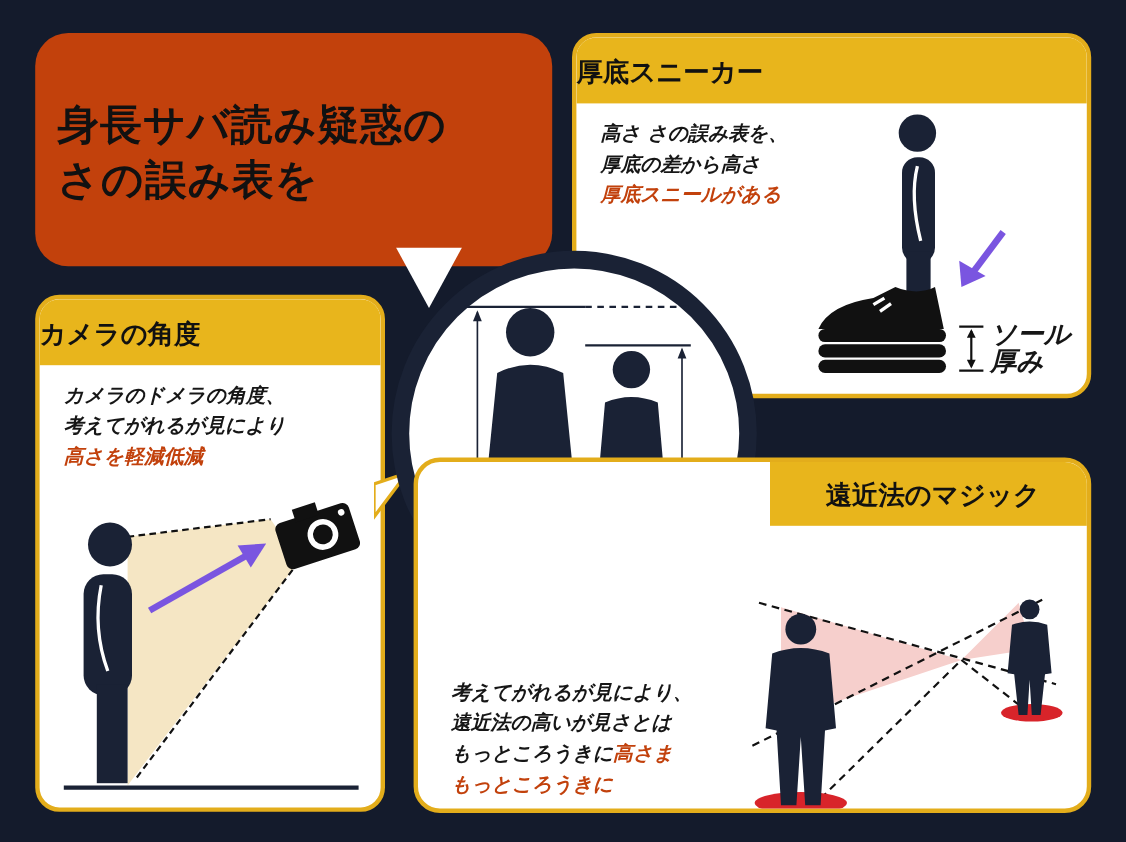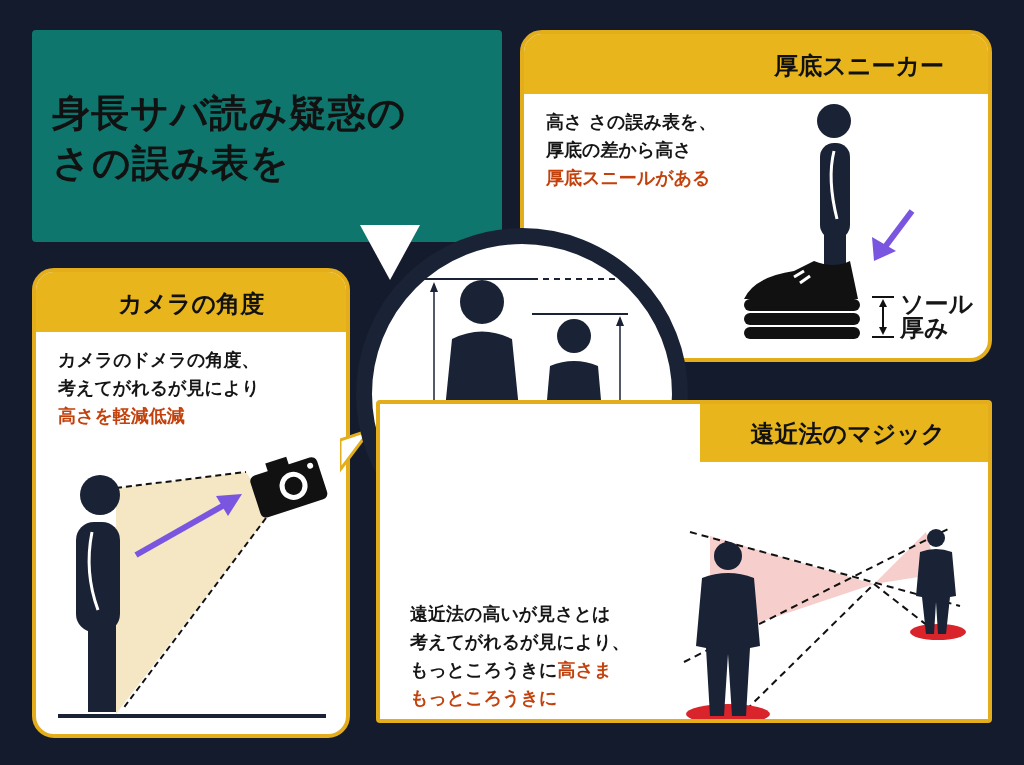--- a/index.html
+++ b/index.html
@@ -5,35 +5,35 @@
   html, body { margin:0; padding:0; }
   body {
     width:1024px; height:765px; overflow:hidden;
     background:#141b2c;
     font-family:"DejaVu Sans","Liberation Sans",sans-serif;
     position:relative;
   }
   .abs { position:absolute; }
   .title-bubble {
     left:32px; top:30px; width:470px; height:212px;
-    background:#0f766e; border-radius:4px;
+    background:#c2410c; border-radius:30px;
   }
   .title-text {
     position:absolute; left:20px; top:58px;
     font-size:38px; font-weight:bold; color:#111; line-height:50px;
     letter-spacing:1px;
   }
   .panel {
     background:#ffffff; border:4px solid #e3ad1b; border-radius:22px;
     overflow:hidden; box-sizing:border-box;
   }
   .panel-head {
     background:#e8b51c; font-weight:bold; color:#111; font-size:24px;
   }
-  .body-text { font-size:18px; font-weight:bold; color:#161616; line-height:28px; }
+  .body-text { font-size:18px; font-weight:bold; color:#161616; line-height:28px;font-style:italic; }
   .red { color:#c2410c; }
   .center-ring {
     left:356px; top:228px; width:300px; height:300px; border-radius:50%;
     background:#ffffff; border:16px solid #1a2235; box-sizing:content-box;
   }
   svg { display:block; }
 </style>
 </head>
 <body>
 
@@ -42,21 +42,21 @@
     <div>身長サバ読み疑惑の</div>
     <div>さの誤み表を</div>
   </div>
 </div>
 
 <svg class="abs" style="left:360px;top:225px;" width="80" height="60">
   <polygon points="0,0 60,0 30,55" fill="#ffffff"></polygon>
 </svg>
 
 <div class="abs panel" style="left:520px;top:30px;width:472px;height:332px;">
-  <div class="panel-head" style="height:60px;padding:16px 44px 0 0;box-sizing:border-box;text-align:right;">厚底スニーカー</div>
+  <div class="panel-head" style="height:60px;padding:16px 44px 0 0;box-sizing:border-box;text-align:left;">厚底スニーカー</div>
   <div class="body-text" style="position:absolute;left:22px;top:74px;">
     <div>高さ さの誤み表を、</div>
     <div>厚底の差から高さ</div>
     <div class="red">厚底スニールがある</div>
   </div>
   <svg class="abs" style="left:210px;top:65px;" width="260" height="270">
 
     <circle cx="100" cy="22" r="17" fill="#1a2235"></circle>
     <rect x="86" y="44" width="30" height="96" rx="14" fill="#1a2235"></rect>
     <path d="M100 52 Q93 80 103 120" stroke="#fff" stroke-width="3" fill="none"></path>
@@ -78,21 +78,21 @@
     <polygon points="149,200 145,208 153,208" fill="#111"></polygon>
     <polygon points="149,236 145,228 153,228" fill="#111"></polygon>
   </svg>
   <div class="abs body-text" style="left:376px;top:258px;font-size:24px;line-height:24px;">
     <div>ソール</div>
     <div>厚み</div>
   </div>
 </div>
 
 <div class="abs panel" style="left:32px;top:268px;width:318px;height:470px;">
-  <div class="panel-head" style="height:60px;padding-top:16px;box-sizing:border-box;text-align:center;">カメラの角度</div>
+  <div class="panel-head" style="height:60px;padding-top:16px;box-sizing:border-box;">カメラの角度</div>
   <div class="body-text" style="position:absolute;left:22px;top:74px;">
     <div>カメラのドメラの角度、</div>
     <div>考えてがれるが見により</div>
     <div class="red">高さを軽減低減</div>
   </div>
   <svg class="abs" style="left:0;top:160px;" width="310" height="300">
     <polygon points="80,56 210,40 236,78 80,282" fill="#f5e6c4"></polygon>
     <line x1="80" y1="56" x2="210" y2="40" stroke="#111" stroke-width="2" stroke-dasharray="6,4"></line>
     <line x1="236" y1="78" x2="86" y2="278" stroke="#111" stroke-width="2" stroke-dasharray="6,4"></line>
 
@@ -134,25 +134,25 @@
       <polygon points="248,252 244,242 252,242" fill="#1a2235"></polygon>
 
     <circle cx="110" cy="58" r="22" fill="#1a2235"></circle>
     <path d="M80 95 Q110 80 140 95 L148 175 L136 178 L132 255 L114 255 L110 180 L106 255 L88 255 L84 178 L72 175 Z" fill="#1a2235"></path>
 
     <circle cx="202" cy="92" r="17" fill="#1a2235"></circle>
     <path d="M178 122 Q202 112 226 122 L232 190 L222 192 L220 255 L206 255 L202 200 L198 255 L184 255 L182 192 L172 190 Z" fill="#1a2235"></path>
   </svg>
 </div>
 
-<div class="abs panel" style="left:376px;top:400px;width:616px;height:323px;border-radius:4px;">
+<div class="abs panel" style="left:376px;top:416px;width:616px;height:323px;border-radius:24px;">
   <div class="panel-head" style="position:absolute;left:320px;top:0;width:296px;height:58px;padding-top:14px;box-sizing:border-box;text-align:center;">遠近法のマジック</div>
   <div class="body-text" style="position:absolute;left:30px;top:196px;">
+    <div>考えてがれるが見により、</div>
     <div>遠近法の高いが見さとは</div>
-    <div>考えてがれるが見により、</div>
     <div><span>もっところうきに</span><span class="red">高さま</span></div>
     <div class="red">もっところうきに</div>
   </div>
   <svg class="abs" style="left:290px;top:110px;" width="320" height="220">
     <polygon points="40,22 204,70 40,125" fill="#f6cfcc"></polygon>
     <polygon points="204,70 256,18 268,60" fill="#f6cfcc"></polygon>
     <line x1="20" y1="18" x2="290" y2="92" stroke="#111" stroke-width="2" stroke-dasharray="7,5"></line>
     <line x1="14" y1="148" x2="280" y2="14" stroke="#111" stroke-width="2" stroke-dasharray="7,5"></line>
     <line x1="76" y1="196" x2="204" y2="70" stroke="#111" stroke-width="2" stroke-dasharray="7,5"></line>
     <line x1="204" y1="70" x2="258" y2="112" stroke="#111" stroke-width="2" stroke-dasharray="7,5"></line>

